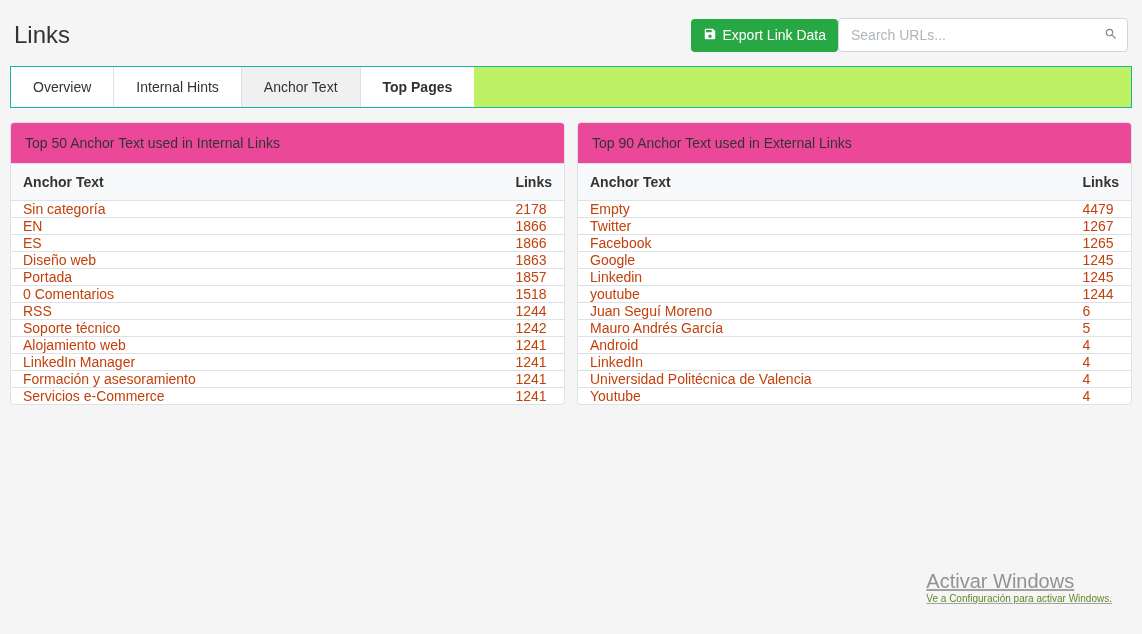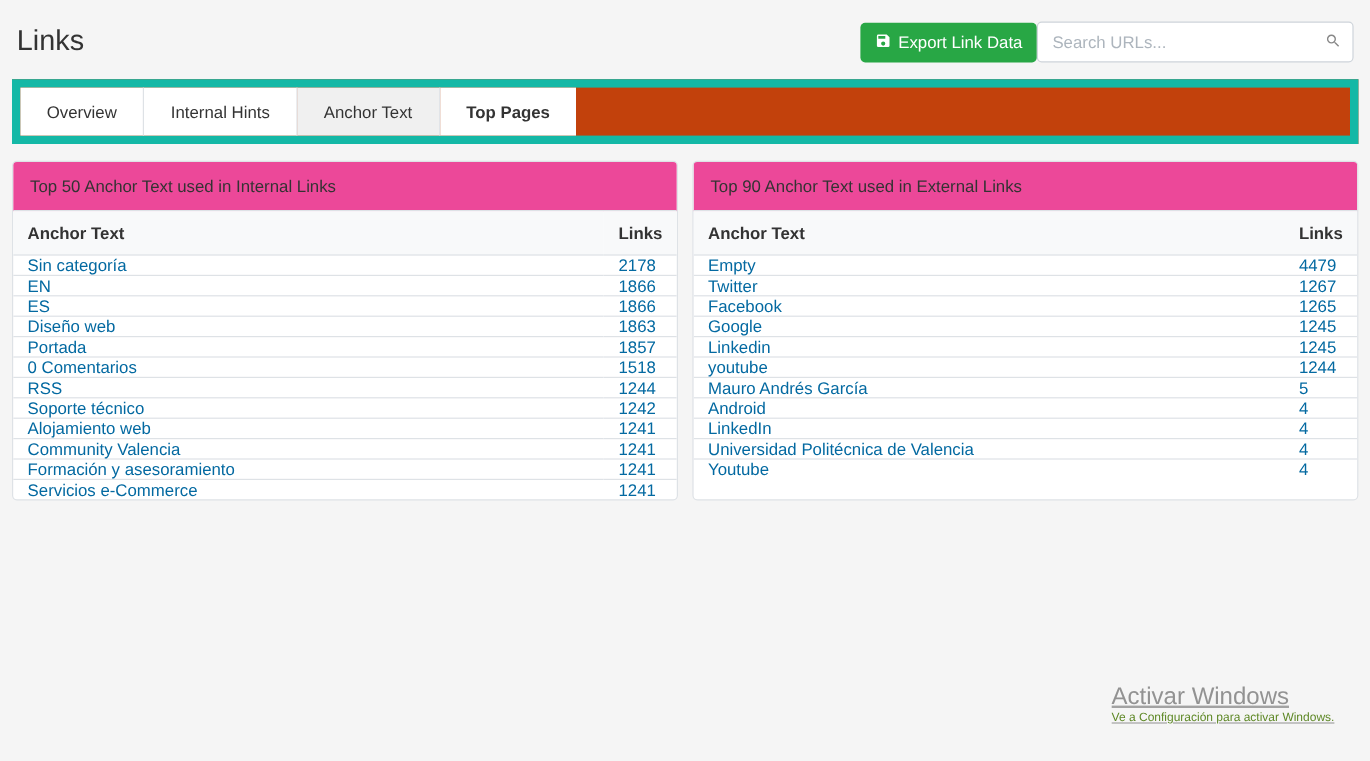--- a/index.html
+++ b/index.html
@@ -4,35 +4,35 @@
   <style>
     * { box-sizing: border-box; margin: 0; padding: 0; }
     body { font-family: -apple-system, BlinkMacSystemFont, "Segoe UI", Helvetica, Arial, sans-serif; background: #f5f5f5; color: #333; font-size: 14px; }
     .page { width: 1142px; padding: 10px; }
     .header { display: flex; align-items: center; justify-content: space-between; padding: 8px 4px 14px 4px; }
     .title { font-size: 24px; font-weight: 400; color: #333; }
     .header-controls { display: flex; align-items: center; }
     .btn-export { background: #28a745; color: #fff; border: none; padding: 8px 12px; border-radius: 4px; font-size: 14px; cursor: pointer; display: flex; align-items: center; gap: 6px; }
     .btn-export svg { width: 14px; height: 14px; fill: #fff; }
     .search-wrap { position: relative; display: flex; align-items: center; }
-    .search-input { width: 264px; padding: 8px 34px 8px 12px; border: 1px solid #ced4da; border-radius: 4px; font-size: 14px; color: #495057; background: #fff; }
+    .search-input { width: 290px; padding: 8px 34px 8px 12px; border: 1px solid #ced4da; border-radius: 4px; font-size: 14px; color: #495057; background: #fff; }
     .search-input::placeholder { color: #adb5bd; }
     .search-icon { position: absolute; right: 10px; color: #6c757d; pointer-events: none; }
     .search-icon svg { width: 14px; height: 14px; fill: #888; }
-    .tabs { display: flex; background: #c2410c; border: 7px solid #14b8a6; border-radius: 0; }
+    .tabs { display: flex; background: #bef264; border: 1px solid #14b8a6; border-radius: 0; }
     .tab { padding: 12px 22px; cursor: pointer; color: #333; border-right: 1px solid #dee2e6; background: #fff; font-size: 14px; }
     .tab.active { background: #f0f0f0; font-weight: 400; }
     .tab:last-child { border-right: none; font-weight: bold; }
     .content { display: flex; gap: 12px; margin-top: 14px; }
     .card { flex: 1; background: #fff; border: 1px solid #dee2e6; border-radius: 4px; overflow: hidden; }
     .card-header { padding: 12px 14px; border-bottom: 1px solid #dee2e6; font-size: 14px; color: #333; background: #ec4899; }
     table { width: 100%; border-collapse: collapse; }
     th { text-align: left; padding: 10px 12px; background: #f8f9fa; font-weight: 700; color: #333; border-bottom: 1px solid #dee2e6; font-size: 14px; }
     th:last-child { text-align: left; width: 60px; }
-    td { padding: 0 12px; border-bottom: 1px solid #dee2e6; color: #0369a1; font-size: 14px; }
+    td { padding: 0 12px; border-bottom: 1px solid #dee2e6; color: #c2410c; font-size: 14px; }
     tr:last-child td { border-bottom: none; }
     .watermark { position: fixed; right: 30px; bottom: 30px; color: #999; font-size: 14px; text-align: left; opacity: .9; pointer-events: none; text-decoration: underline; }
     .watermark .w1 { font-size: 20px; color: #888; font-weight: 400; }
     .watermark .w2 { font-size: 10px; color: #4d7c0f; }
   </style>
 </head>
 <body>
 
 <div class="page">
 
@@ -107,21 +107,21 @@
             </tr>
             <tr>
               <td>Soporte técnico</td>
               <td>1242</td>
             </tr>
             <tr>
               <td>Alojamiento web</td>
               <td>1241</td>
             </tr>
             <tr>
-              <td>Community Valencia</td>
+              <td>LinkedIn Manager</td>
               <td>1241</td>
             </tr>
             <tr>
               <td>Formación y asesoramiento</td>
               <td>1241</td>
             </tr>
             <tr>
               <td>Servicios e-Commerce</td>
               <td>1241</td>
             </tr>
@@ -157,20 +157,24 @@
             </tr>
             <tr>
               <td>Linkedin</td>
               <td>1245</td>
             </tr>
             <tr>
               <td>youtube</td>
               <td>1244</td>
             </tr>
             <tr>
+              <td>Juan Seguí Moreno</td>
+              <td>6</td>
+            </tr>
+            <tr>
               <td>Mauro Andrés García</td>
               <td>5</td>
             </tr>
             <tr>
               <td>Android</td>
               <td>4</td>
             </tr>
             <tr>
               <td>LinkedIn</td>
               <td>4</td>

